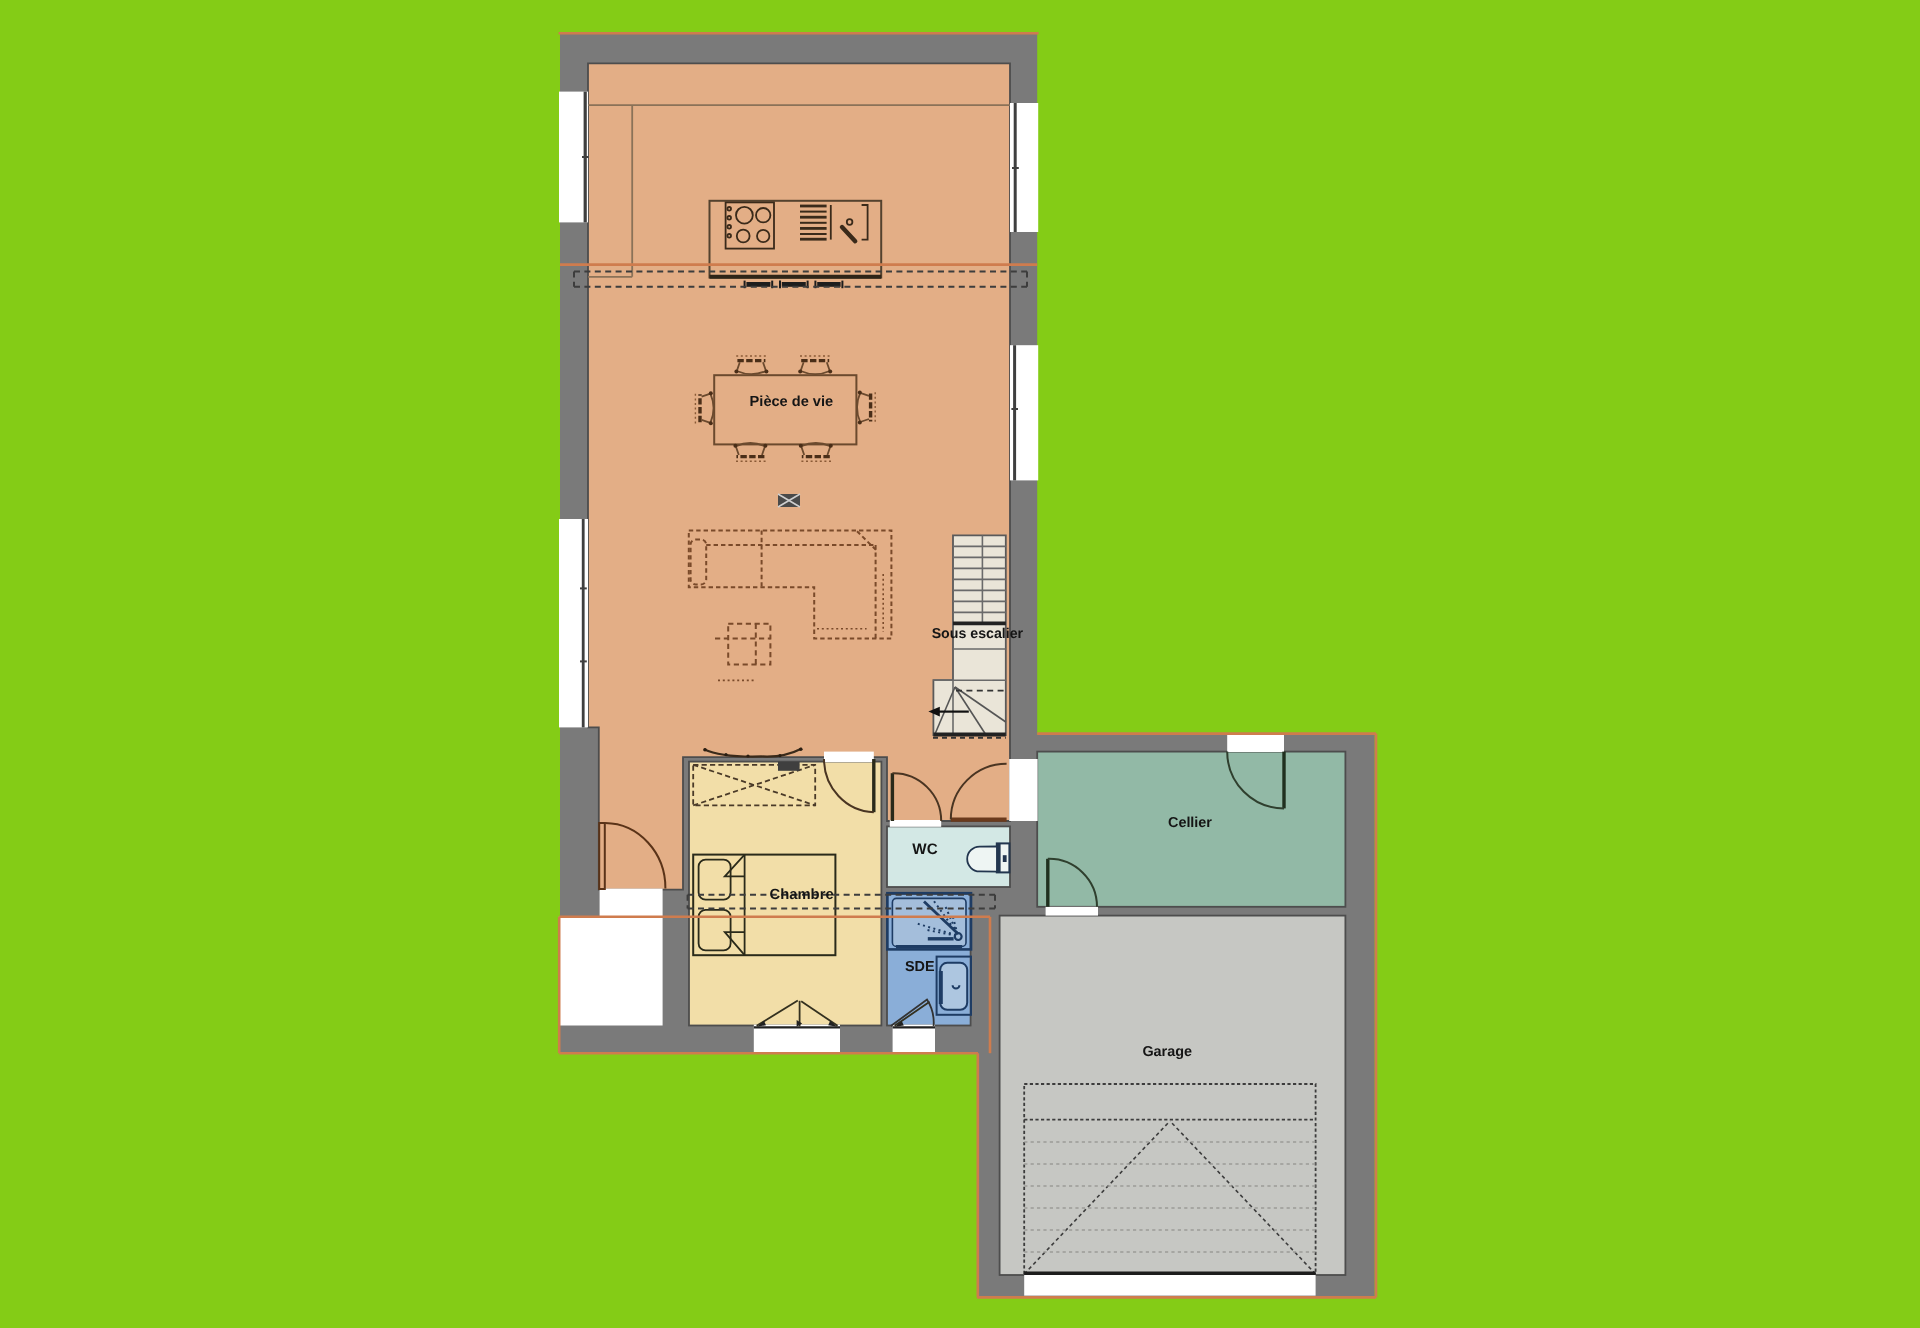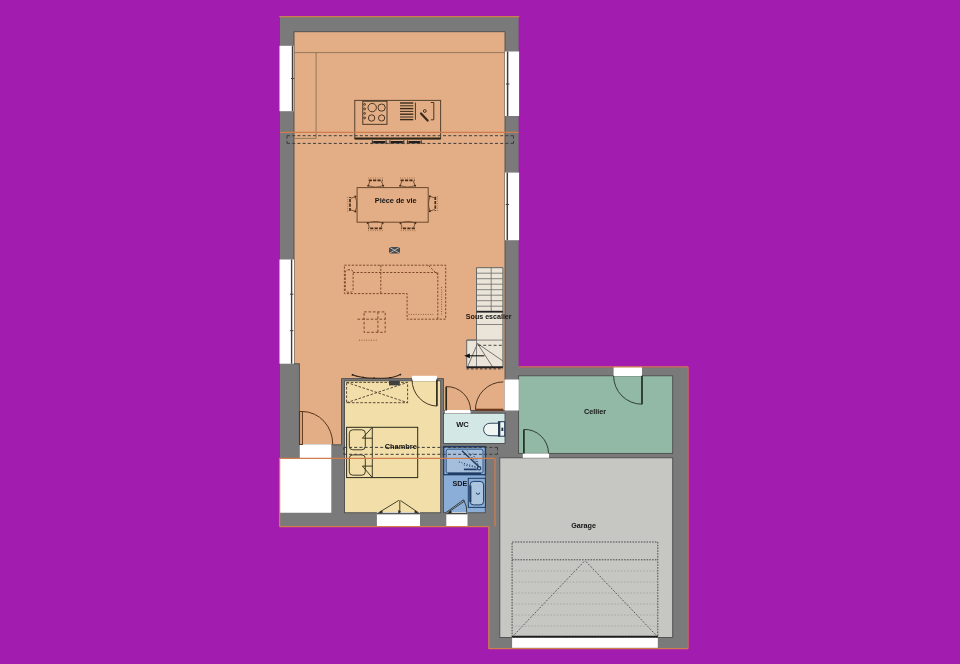--- a/index.html
+++ b/index.html
@@ -1,16 +1,16 @@
 <!DOCTYPE html>
 <html><head>
 <meta charset="utf-8">
 <style>
   html,body{margin:0;padding:0;background:#ffffff;}
-  #page{position:relative;width:960px;height:664px;background:#a21caf;overflow:hidden;}
+  #page{position:relative;width:960px;height:664px;background:#84cc16;overflow:hidden;}
   svg{position:absolute;left:0;top:0;}
   text{font-family:"Liberation Sans",sans-serif;font-weight:bold;fill:#151515;}
 </style>
 </head>
 <body>
 <div id="page">
 <svg width="960" height="664" viewBox="0 0 960 664">
 
 <rect x="280" y="17" width="238.6" height="509.3" fill="#7a7a7a"></rect>
 

